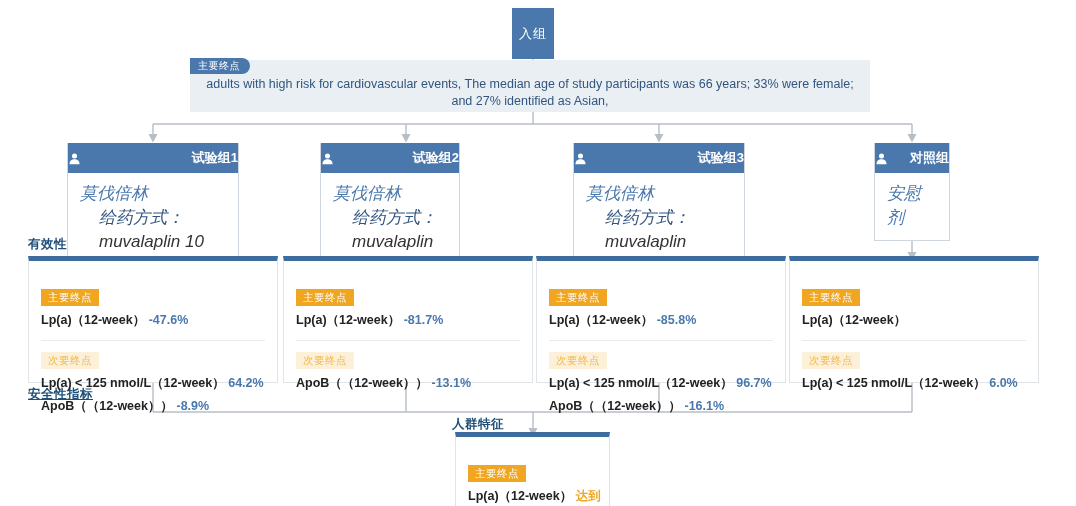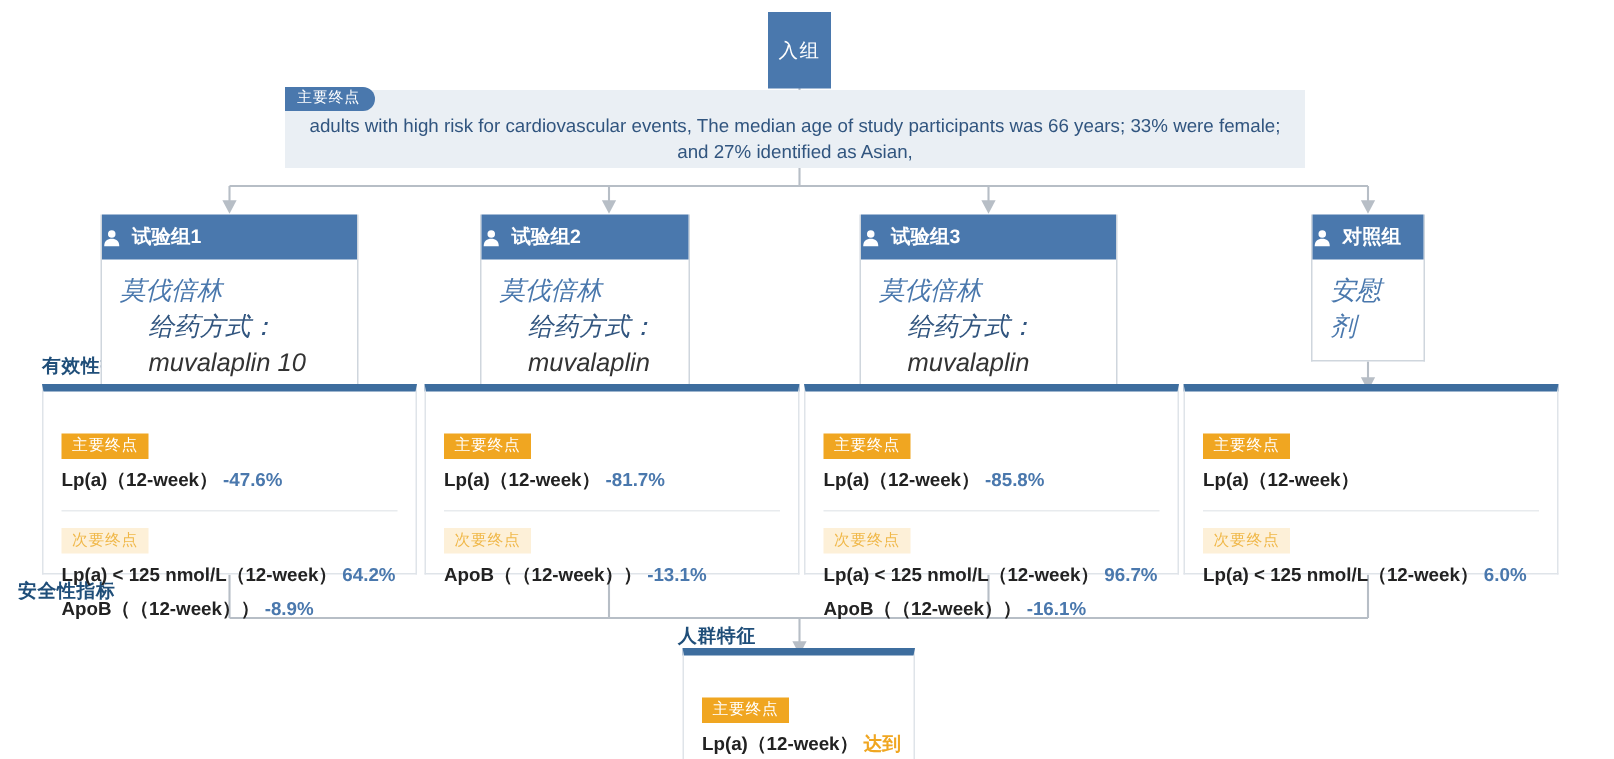--- a/index.html
+++ b/index.html
@@ -71,21 +71,21 @@
     border-top: none;
   }
   .arm-head {
     height: 30px;
     background: #4a78ad;
     color: #ffffff;
     font-size: 13px;
     font-weight: bold;
     display: flex;
     align-items: center;
-    justify-content: flex-start;
+    justify-content: space-between;
     gap: 7px;
   }
   .arm-head svg { display: block; }
   .arm-body {
     padding: 9px 12px 10px 12px;
     font-size: 17px;
     color: #31557f;
     line-height: 24px;
     font-style: italic;
   }
@@ -196,21 +196,21 @@
   <div class="enroll">
     <span>入组</span>
   </div>
 
   <div class="pop-banner">
     <span class="tag">主要终点</span>
     <span>adults with high risk for cardiovascular events, The median age of study participants was 66 years; 33% were female; and 27% identified as Asian,</span>
   </div>
 
   <div class="sec-label" style="left:28px; top:236px;">有效性指标</div>
-  <div class="sec-label" style="left:12px; top:386px;">安全性指标</div>
+  <div class="sec-label" style="left:28px; top:386px;text-decoration:underline;">安全性指标</div>
   <div class="sec-label" style="left:452px; top:416px;">人群特征</div>
 
   <div class="arm" style="left:67px; top:143px; width:172px;">
     <div class="arm-head">
       <svg width="13" height="13" viewBox="0 0 16 16">
         <circle cx="8" cy="5" r="3.1" fill="#ffffff"></circle>
         <path d="M1.8 15 C1.8 10.6 4.5 8.8 8 8.8 C11.5 8.8 14.2 10.6 14.2 15 Z" fill="#ffffff"></path>
       </svg>
       <span>试验组1</span>
     </div>

